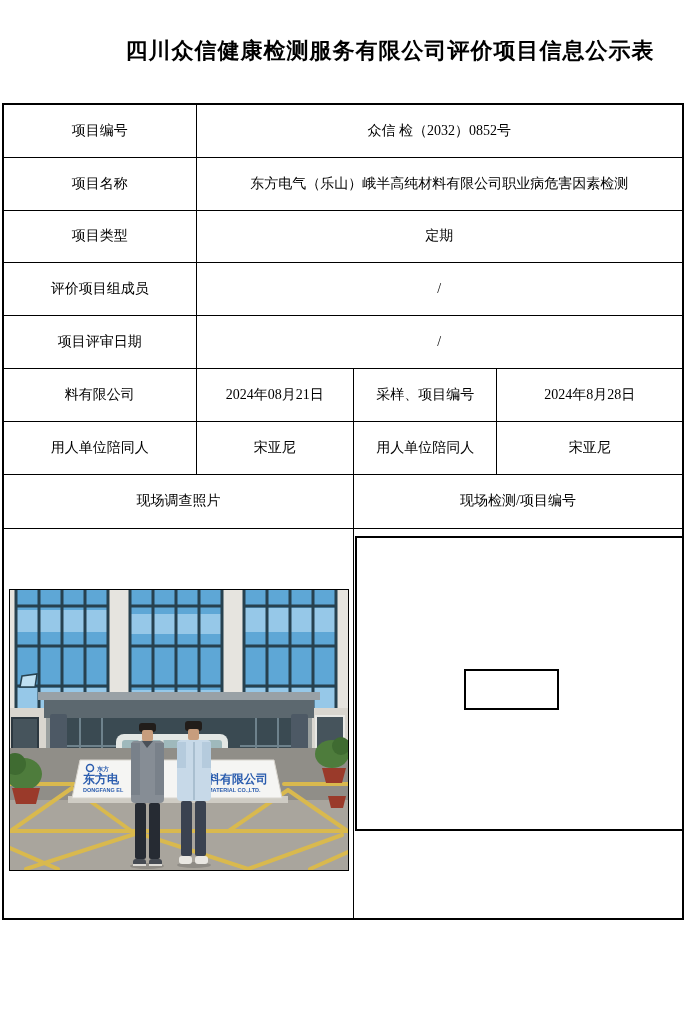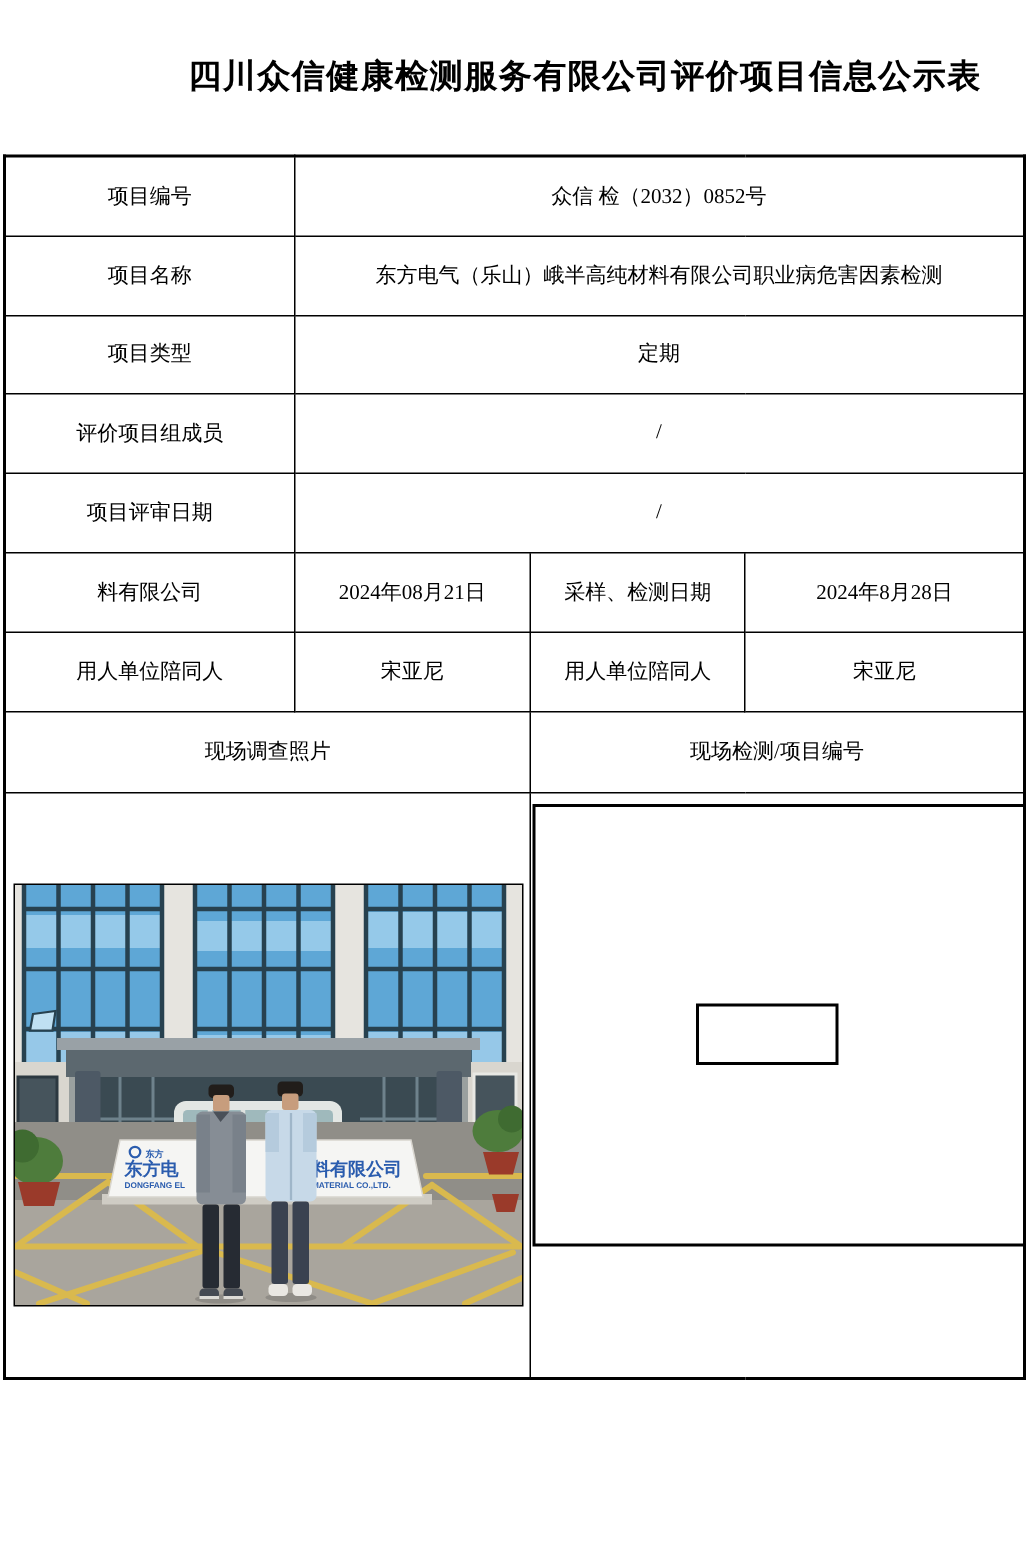--- a/index.html
+++ b/index.html
@@ -72,21 +72,21 @@
       <td>评价项目组成员</td>
       <td colspan="3">/</td>
     </tr>
     <tr class="r">
       <td>项目评审日期</td>
       <td colspan="3">/</td>
     </tr>
     <tr class="r">
       <td>料有限公司</td>
       <td>2024年08月21日</td>
-      <td>采样、检测日期</td>
+      <td>采样、项目编号</td>
       <td>2024年8月28日</td>
     </tr>
     <tr class="r">
       <td>用人单位陪同人</td>
       <td>宋亚尼</td>
       <td>用人单位陪同人</td>
       <td>宋亚尼</td>
     </tr>
     <tr class="rhdr">
       <td colspan="2">现场调查照片</td>

